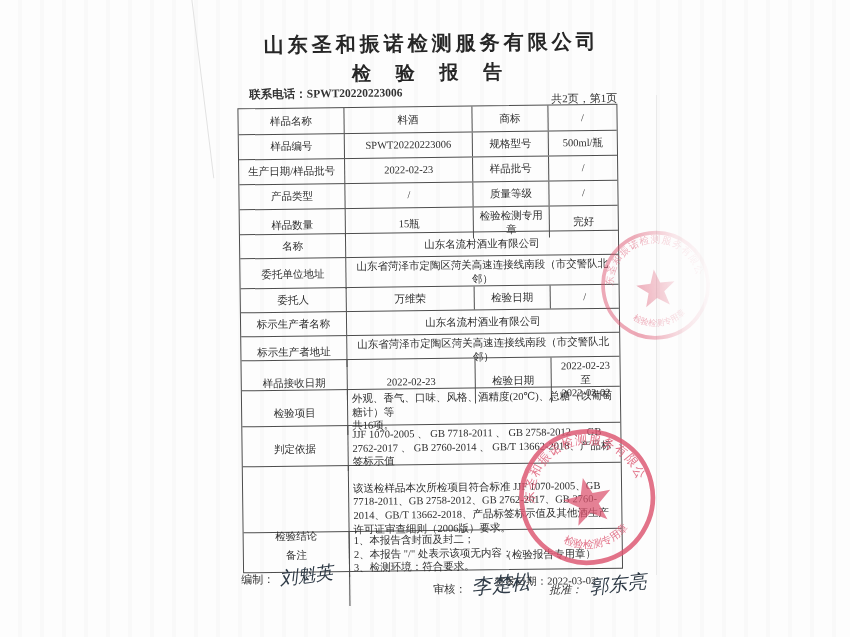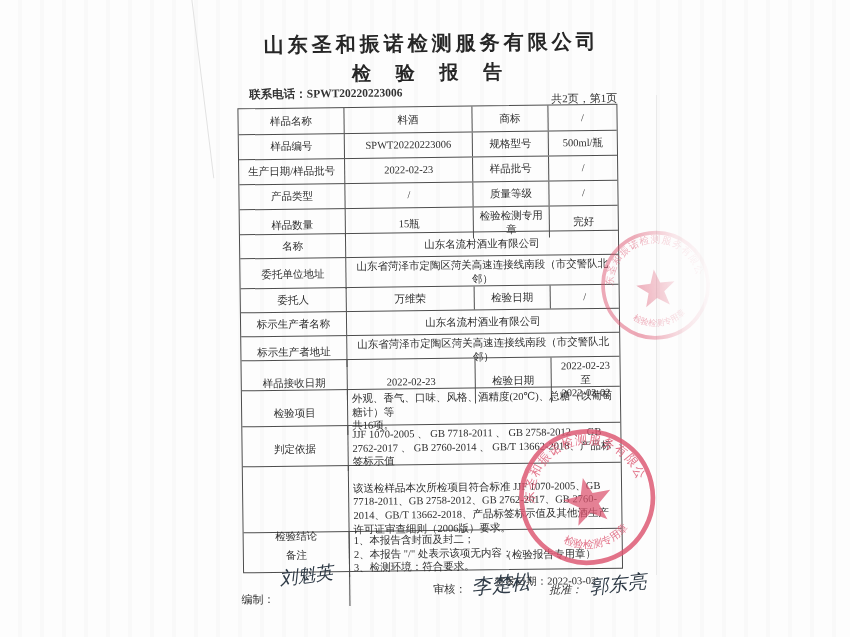--- a/index.html
+++ b/index.html
@@ -170,21 +170,21 @@
     <div class="trow c2" style="height:40px;">
       <div class="cell">备注</div>
       <div class="cell block left">1、本报告含封面及封二；
 2、本报告 "/" 处表示该项无内容；
 3、检测环境：符合要求。</div>
     </div>
 
   </div>
 
   <div id="footer-row">
-    <span class="sig-label" style="left:0;top:24px;">编制：</span>
+    <span class="sig-label" style="left:0;top:4px;">编制：</span>
     <span class="signature" style="left:38px;top:-4px;font-size:18px;transform:rotate(-7deg);">刘魁英</span>
     <span class="sig-label" style="left:192px;top:16px;font-family:Liberation Serif, serif;">审核：</span>
     <span class="signature" style="left:230px;top:6px;font-size:20px;transform:rotate(-5deg);">李楚松</span>
     <span class="sig-label" style="left:308px;top:18px;font-style:italic;">批准：</span>
     <span class="signature" style="left:348px;top:8px;font-size:19px;transform:rotate(-6deg);">郭东亮</span>
   </div>
 
   <svg id="stamp-side" class="stamp" style="left:596px;top:228px;width:120px;height:120px;opacity:.55;transform:rotate(-6deg);" viewBox="0 0 160 160">
     <circle cx="80" cy="80" r="70" fill="none" stroke="#dd5570" stroke-width="5"></circle>
     <defs>

